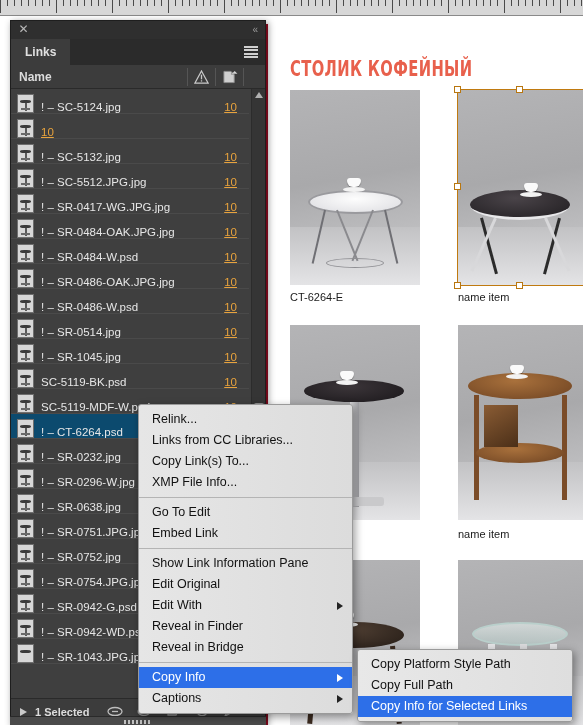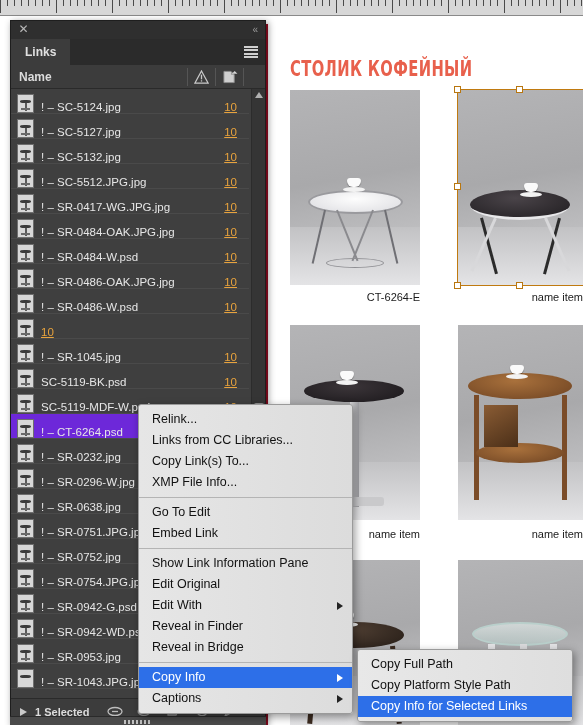--- a/index.html
+++ b/index.html
@@ -37,21 +37,21 @@
     position: absolute;
     background: linear-gradient(170deg, #b4b4b6 0%, #a9a9ab 45%, #cfcfd1 100%);
     overflow: hidden;
   }
   .photo .floor {
     position: absolute; left: 0; right: 0; bottom: 0; height: 30%;
     background: linear-gradient(to bottom, #c2c2c4, #e4e4e6);
   }
   .caption {
     position: absolute; font-size: 11px; color: #1a1a1a;
-    text-align: right; white-space: nowrap;
+    text-align: left; white-space: nowrap;
   }
 
   
   .sel-frame {
     position: absolute; border: 1.5px solid #c07a10; pointer-events: none;
   }
   .sel-handle {
     position: absolute; width: 7px; height: 7px;
     background: #ffffff; border: 1.5px solid #b8760f;
   }
@@ -138,21 +138,21 @@
     position: relative; flex: 1 1 auto; overflow: hidden; background: #3f3f3f;
   }
   .list {
     position: absolute; left: 0; top: 0; width: 238px;
   }
   .row {
     height: 25px; display: flex; align-items: flex-end;
     border-bottom: 1px solid #4a4a4a; padding-left: 6px;
     position: relative;
   }
-  .row.sel { background: #6d28d9; }
+  .row.sel { background: #0c4a6e; }
   .thumb {
     width: 17px; height: 19px; flex: 0 0 auto; margin-right: 7px;
     background: #d8d8d8; border: 1px solid #6f6f6f; overflow: hidden;
     position: relative;
   }
   .thumb .tmini {
     position: absolute; left: 2px; right: 2px; top: 5px; height: 3px;
     background: #3b3b3b; border-radius: 40%;
   }
   .thumb .tstand {
@@ -480,21 +480,20 @@
             </div>
             <div class="fname">! – SC-5124.jpg</div>
             <div class="pnum">10</div>
           </div>
           <div class="row">
             <div class="thumb">
               <div class="tmini"></div>
               <div class="tstand"></div>
               <div class="tbase"></div>
             </div>
-            <div class="fname">! – SC-5127.jpg</div>
             <div class="pnum">10</div>
           </div>
           <div class="row">
             <div class="thumb">
               <div class="tmini"></div>
               <div class="tstand"></div>
               <div class="tbase"></div>
             </div>
             <div class="fname">! – SC-5132.jpg</div>
             <div class="pnum">10</div>
@@ -552,20 +551,21 @@
             </div>
             <div class="fname">! – SR-0486-W.psd</div>
             <div class="pnum">10</div>
           </div>
           <div class="row">
             <div class="thumb">
               <div class="tmini"></div>
               <div class="tstand"></div>
               <div class="tbase"></div>
             </div>
+            <div class="fname">! – SR-0514.jpg</div>
             <div class="pnum">10</div>
           </div>
           <div class="row">
             <div class="thumb">
               <div class="tmini"></div>
               <div class="tstand"></div>
               <div class="tbase"></div>
             </div>
             <div class="fname">! – SR-1045.jpg</div>
             <div class="pnum">10</div>
@@ -660,29 +660,20 @@
             <div class="fname">! – SR-0942-G.psd</div>
             <div class="pnum" style="visibility: hidden;"></div>
           </div>
           <div class="row">
             <div class="thumb">
               <div class="tmini"></div>
               <div class="tstand"></div>
               <div class="tbase"></div>
             </div>
             <div class="fname">! – SR-0942-WD.psd</div>
-            <div class="pnum" style="visibility: hidden;"></div>
-          </div>
-          <div class="row">
-            <div class="thumb">
-              <div class="tmini"></div>
-              <div class="tstand"></div>
-              <div class="tbase"></div>
-            </div>
-            <div class="fname">! – SR-0953.jpg</div>
             <div class="pnum" style="visibility: hidden;"></div>
           </div>
           <div class="row">
             <div class="thumb">
               <div class="tmini"></div>
             </div>
             <div class="fname">! – SR-1043.JPG.jpg</div>
             <div class="pnum" style="visibility: hidden;"></div>
           </div>
         </div>
@@ -743,18 +734,18 @@
       <div class="mi"><span>Show Link Information Pane</span></div>
       <div class="mi"><span>Edit Original</span></div>
       <div class="mi"><span>Edit With</span><span class="arr"></span></div>
       <div class="mi"><span>Reveal in Finder</span></div>
       <div class="mi"><span>Reveal in Bridge</span></div>
       <div class="sep"></div>
       <div class="mi hl"><span>Copy Info</span><span class="arr"></span></div>
       <div class="mi"><span>Captions</span><span class="arr"></span></div>
     </div>
   <div class="submenu" id="sub-menu">
+      <div class="mi">Copy Platform Style Path</div>
       <div class="mi">Copy Full Path</div>
-      <div class="mi">Copy Platform Style Path</div>
       <div class="mi hl">Copy Info for Selected Links</div>
     </div>
 
 </div>
 
 </body></html>

